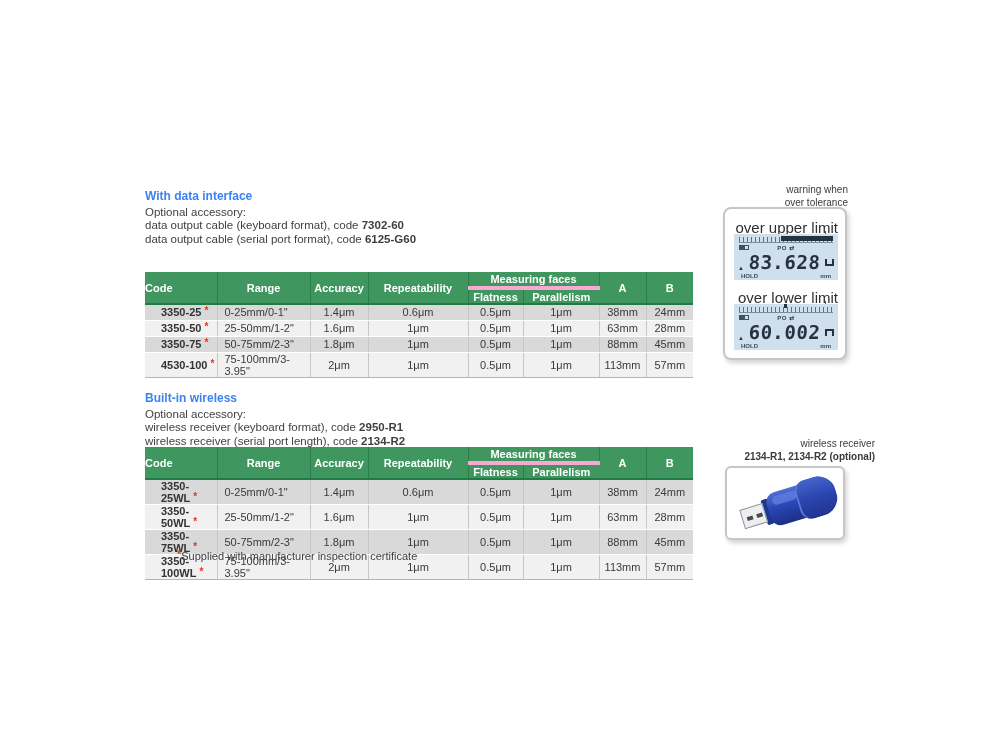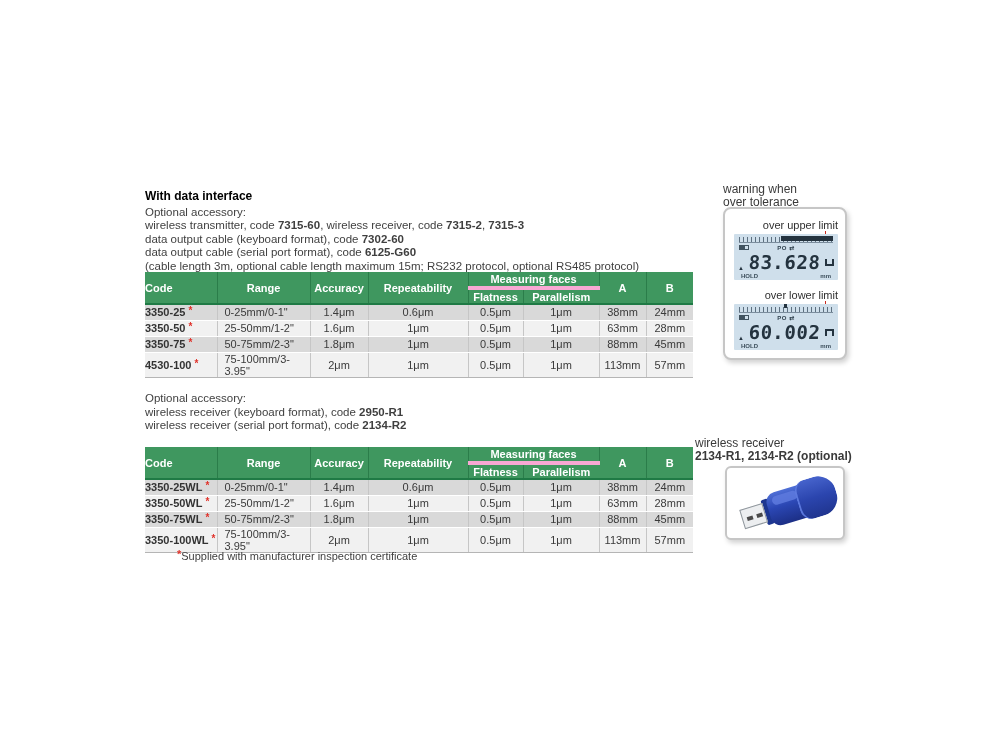--- a/index.html
+++ b/index.html
@@ -6,54 +6,54 @@
   html,body { background:#ffffff; }
   body {
     width:1000px; height:750px; position:relative; overflow:hidden;
     font-family:"Liberation Sans", sans-serif; color:#3c3c3c;
   }
   .abs { position:absolute; }
   .b { font-weight:bold; }
 
   
   .intro { font-size:11.5px; line-height:13.6px; color:#3f3f3f; }
-  .intro .title { font-size:12px; font-weight:bold; color:#000000; margin-bottom:2px; }
+  .intro .title { font-size:12px; font-weight:bold; color:#3b82f6; margin-bottom:2px; }
 
   
   table.spec { border-collapse:collapse; table-layout:fixed; width:548px; font-size:11px; }
   table.spec th {
     background:#3f975f; color:#ffffff; font-weight:bold; height:16px;
     border-right:1px solid #2b7d4a; border-bottom:2px solid #1f7a45; text-align:center;
   }
   table.spec th.th-code { text-align:left; }
   table.spec th:last-child { border-right:none; }
   table.spec th.mf { border-bottom:4px solid #f9a8d4; }
   table.spec td {
     height:16px; text-align:center; color:#3a3a3a;
     border-right:1px solid #c6c6c6; border-bottom:1px solid #ffffff;
   }
   table.spec td:last-child { border-right:none; }
   table.spec tbody tr:nth-child(odd) td { background:#d9d9d9; }
   table.spec tbody tr:nth-child(even) td { background:#f1f1f1; }
   table.spec tbody tr:last-child td { border-bottom:1px solid #b5b5b5; }
-  table.spec td:nth-child(1) { text-align:left; padding-left:0; font-weight:bold; color:#333; }
+  table.spec td:nth-child(1) { text-align:left; padding-left:16px; font-weight:bold; color:#333; }
   table.spec td:nth-child(2) { text-align:left; padding-left:7px; }
   .ast { color:#e0322a; font-weight:bold; margin-left:3px; position:relative; top:-2px; font-size:10px; }
 
   
   .footnote { font-size:11px; color:#3f3f3f;margin-left:32px; }
   .footnote .star { color:#e0322a; font-weight:bold; font-size:11px; vertical-align:2px; }
 
   
-  .cap { font-size:12px; color:#3a3a3a; text-align:left; line-height:13px; }
+  .cap { font-size:10px; color:#3a3a3a; text-align:right; line-height:13px; }
   .panel {
     background:#ffffff; border:2px solid #c6c6c6; border-radius:8px;
     box-shadow:2px 3px 5px rgba(0,0,0,0.18);
   }
-  .limit-label { position:absolute; font-size:11px; color:#2f2f2f; white-space:nowrap; }
+  .limit-label { position:absolute; font-size:15px; color:#2f2f2f; white-space:nowrap; }
   .redline { position:absolute; width:1px; background:#cc2a1e; }
 
   
   .lcd { position:absolute; width:104px; height:46px; background:#cfdfeb; border-radius:1px; }
   .lcd .scale {
     position:relative; margin:3px 5px 0; height:6px;
     border-bottom:1px solid #7b8d9d;
     background:repeating-linear-gradient(90deg,#5d7080 0 1px, transparent 1px 4px);
   }
   .lcd .bar { position:absolute; right:0; top:-1px; width:55%; height:5px; background:#24333f; }
@@ -85,24 +85,22 @@
   .dcap { position:absolute; left:58px; top:6px; width:40px; height:40px; border-radius:12px 18px 18px 12px;
     background:linear-gradient(180deg,#4663cc 0%,#2b45ae 50%,#20358f 100%); border-left:2px solid #5b78dd; }
   .dband { position:absolute; left:34px; top:13px; width:26px; height:9px; background:#5e7ade; border-radius:5px; opacity:0.85; }
 </style>
 </head>
 <body>
 
 <div class="abs intro" style="left:145px; top:190px; width:560px;">
   <div class="title">With data interface</div>
   <div><span>Optional accessory:</span></div>
-  <div><span>wireless transmitter, code </span><span class="b">7315-60</span><span>, wireless receiver, code </span><span class="b">7315-2</span><span>, </span><span class="b">7315-3</span></div>
   <div><span>data output cable (keyboard format), code </span><span class="b">7302-60</span></div>
   <div><span>data output cable (serial port format), code </span><span class="b">6125-G60</span></div>
-  <div><span>(cable length 3m, optional cable length maximum 15m; RS232 protocol, optional RS485 protocol)</span></div>
 </div>
 
 <div class="abs" style="left:145px; top:272px;">
   <table class="spec">
     <colgroup>
       <col style="width:72px">
         <col style="width:93px">
         <col style="width:58px">
         <col style="width:100px">
       <col style="width:55px">
@@ -164,23 +162,24 @@
           <td>0.5μm</td>
           <td>1μm</td>
           <td>113mm</td>
           <td>57mm</td>
         </tr>
       </tbody>
   </table>
 </div>
 
 <div class="abs intro" style="left:145px; top:392px; width:560px;">
+  <div class="title">Built-in wireless</div>
   <div><span>Optional accessory:</span></div>
   <div><span>wireless receiver (keyboard format), code </span><span class="b">2950-R1</span></div>
-  <div><span>wireless receiver (serial port format), code </span><span class="b">2134-R2</span></div>
+  <div><span>wireless receiver (serial port length), code </span><span class="b">2134-R2</span></div>
 </div>
 
 <div class="abs" style="left:145px; top:447px;">
   <table class="spec">
     <colgroup>
       <col style="width:72px">
         <col style="width:93px">
         <col style="width:58px">
         <col style="width:100px">
       <col style="width:55px">

